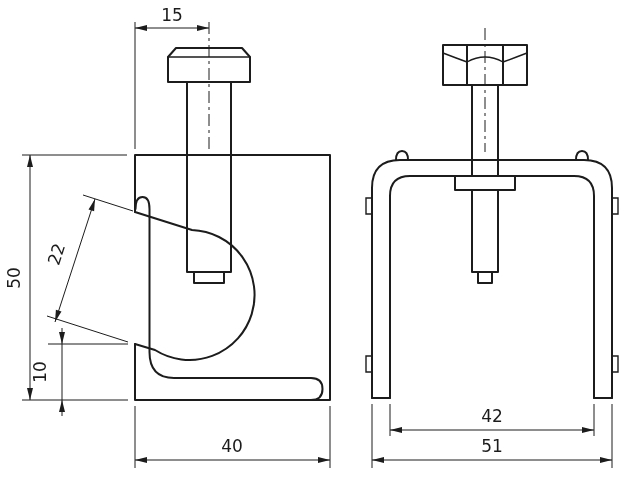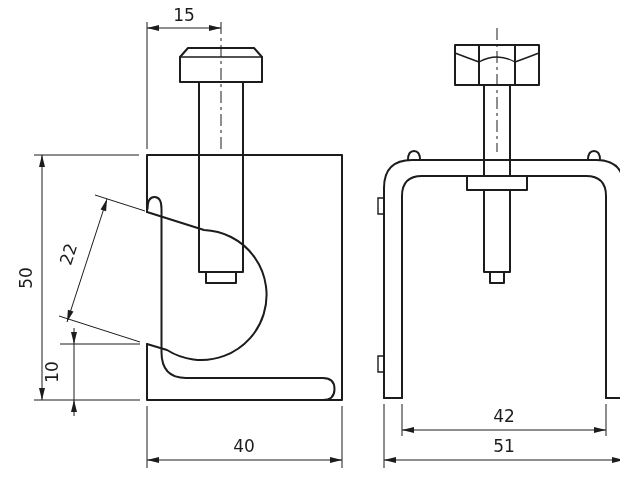--- a/index.html
+++ b/index.html
@@ -1,19 +1,18 @@
 <!DOCTYPE html>
 <html><head>
 <meta charset="utf-8">
 <style>
   html,body{margin:0;padding:0;background:#ffffff;}
   .canvas{
     width:532px;height:480px;position:relative;background:#ffffff;
     font-family:"DejaVu Sans","Liberation Sans",sans-serif;
-    padding-left:12px;
   }
   svg{display:block;}
   .outline{stroke:#1c1c1c;stroke-width:2;fill:none;stroke-linejoin:round;stroke-linecap:round;}
   .thin{stroke:#1c1c1c;stroke-width:1.4;fill:none;stroke-linecap:round;}
   .dimline{stroke:#1c1c1c;stroke-width:1;fill:none;}
   .centerline{stroke:#1c1c1c;stroke-width:1;fill:none;stroke-dasharray:12 4 3 4;}
   .arrow{fill:#1c1c1c;stroke:none;}
   .dimtext{font-size:17px;fill:#1c1c1c;}
 </style>
 </head>

